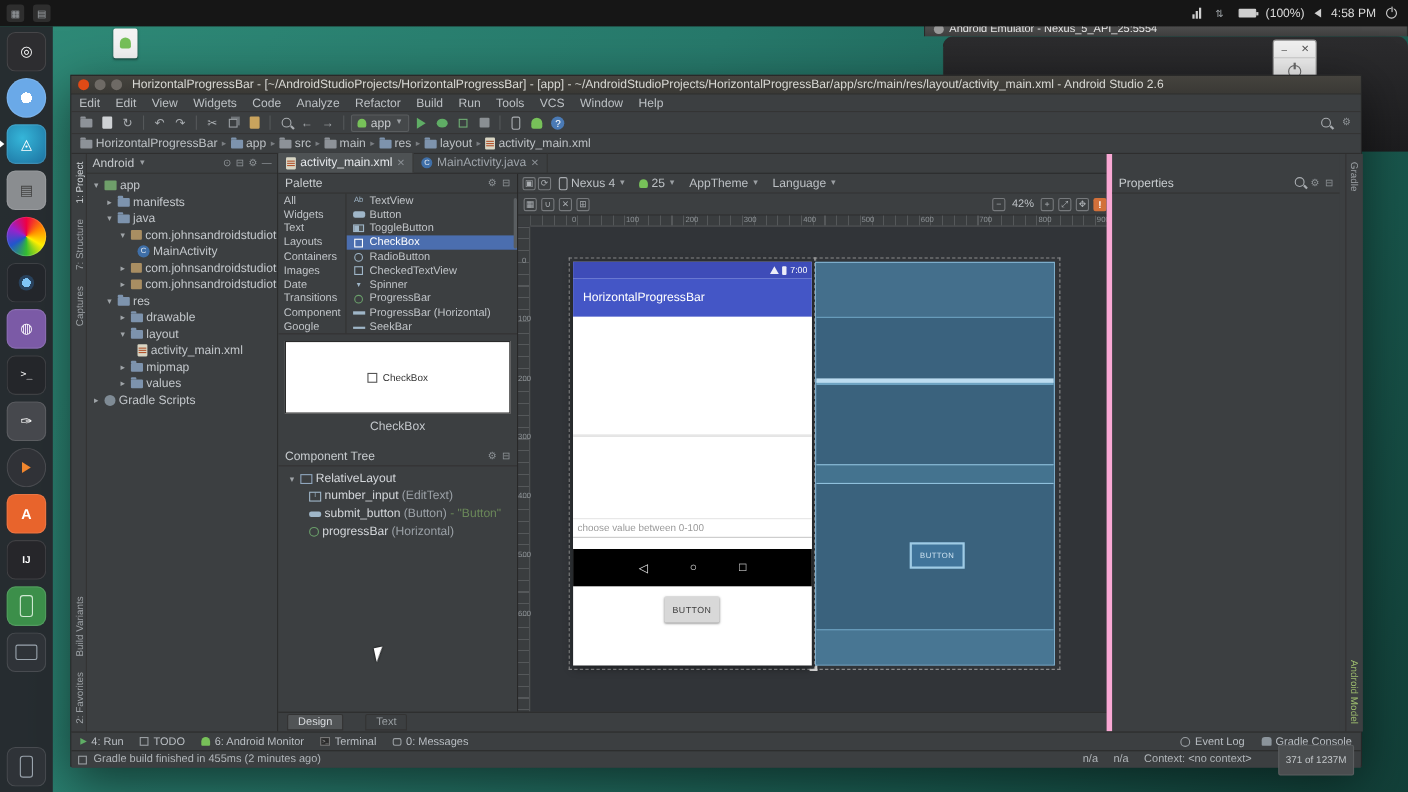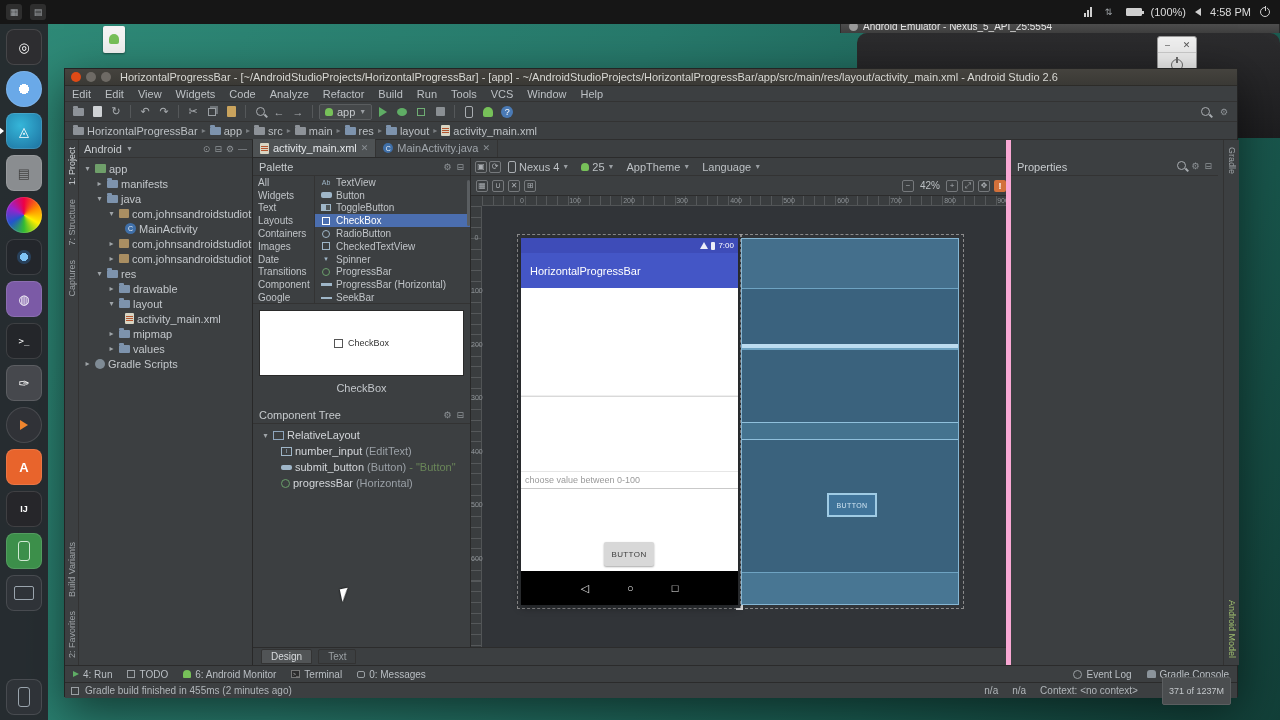--- a/index.html
+++ b/index.html
@@ -144,40 +144,40 @@
 .rlabL{position:absolute;font-size:7px;color:#8d9296;left:0;width:11px;text-align:center}
 .dash{position:absolute;border:1px dashed #a9a9a9;opacity:.75}
 .grip{position:absolute;width:7px;height:7px;border-right:2px solid #d6d6d6;border-bottom:2px solid #d6d6d6}
 
 
 .phone{position:absolute;left:50px;top:80px;width:217px;height:367px;background:#fff;box-shadow:0 2px 8px rgba(0,0,0,.45)}
 .p-status{height:15px;background:#3e4cb8;display:flex;align-items:center;justify-content:flex-end;gap:3px;padding:0 4px;color:#fff;font-size:8px}
 .p-wifi{width:0;height:0;border-left:4px solid transparent;border-right:4px solid transparent;border-bottom:7px solid #fff;opacity:.9}
 .p-batt{width:4px;height:8px;background:#fff;border-radius:1px;opacity:.9}
 .p-appbar{height:35px;background:#4456c6;color:#fff;display:flex;align-items:center;padding:0 9px;font-size:11px}
-.p-content{position:relative;height:283px;background:#fff}
+.p-content{position:relative;height:211px;background:#fff}
 .p-progress{position:absolute;left:0;right:0;top:107px;height:2px;background:#d9d9d9;border-top:1px solid #efefef}
 .p-edit{position:absolute;left:0;right:0;top:183px;height:18px;border-top:1px solid #e6e6e6;border-bottom:1px solid #c9c9c9;display:flex;align-items:center;padding:0 4px;color:#9a9a9a;font-size:9px}
 .p-button{position:absolute;left:83px;top:254px;width:50px;height:24px;background:#d8d8d8;border-radius:2px;box-shadow:0 1px 2px rgba(0,0,0,.35);
   display:flex;align-items:center;justify-content:center;font-size:8px;color:#3c3c3c;letter-spacing:.4px}
 .p-nav{height:34px;background:#000;display:flex;align-items:center;justify-content:center;gap:38px;color:#e8e8e8;font-size:11px}
 
 
 .bp{position:absolute;left:270px;top:80px;width:218px;height:367px;background:#3a627d;border:1px solid #85b6d4;overflow:hidden}
 .bp-band{position:absolute;left:0;right:0}
 .bp-appbar{top:0;height:50px;background:#446f8c;border-bottom:1px solid #6ea3c2}
 .bp-mid1{top:50px;height:55px;background:#3d678344}
 .bp-prog{top:105px;height:4px;background:#bcdcf0;box-shadow:0 2px 0 #6ea3c2}
 .bp-edit{top:183px;height:18px;background:#44738f;border-top:1px solid #8fc0dc;border-bottom:1px solid #8fc0dc}
 .bp-nav{top:333px;height:34px;background:#487693;border-top:1px solid #6ea3c2}
 .bp-button{position:absolute;left:85px;top:254px;width:50px;height:24px;border:2px solid #9fcbe4;background:#40749a;
   display:flex;align-items:center;justify-content:center;font-size:7px;color:#cfe4f2;letter-spacing:.4px}
 
 
-.editor-bottom{position:absolute;left:188px;top:578px;width:758px;height:18px;background:#3c3f41;border-top:1px solid #2c2c2c;display:flex;align-items:center;padding-left:8px;gap:6px}
+.editor-bottom{position:absolute;left:188px;top:578px;width:758px;height:18px;background:#3c3f41;border-top:1px solid #2c2c2c;display:flex;align-items:center;padding-left:8px;gap:20px}
 .dttab{padding:1px 9px;font-size:10px;color:#9ba0a4;border:1px solid #333;border-radius:2px 2px 0 0}
 .dttab.active{background:#515456;color:#d8dbde}
 
 
 .props{position:absolute;left:941px;top:71px;width:212px;height:525px;background:#3c3f41;overflow:hidden;border-left:5px solid #f9a8d4}
 .props .sechead{margin-top:18px}
 
 
 .bottombar{position:absolute;left:0;top:596px;right:0;height:17px;background:#3c3f41;border-top:1px solid #2b2b2b;display:flex;align-items:center;padding:0 8px;font-size:10px;color:#b9bec3;gap:15px}
 .bitem{display:flex;align-items:center;gap:4px}

